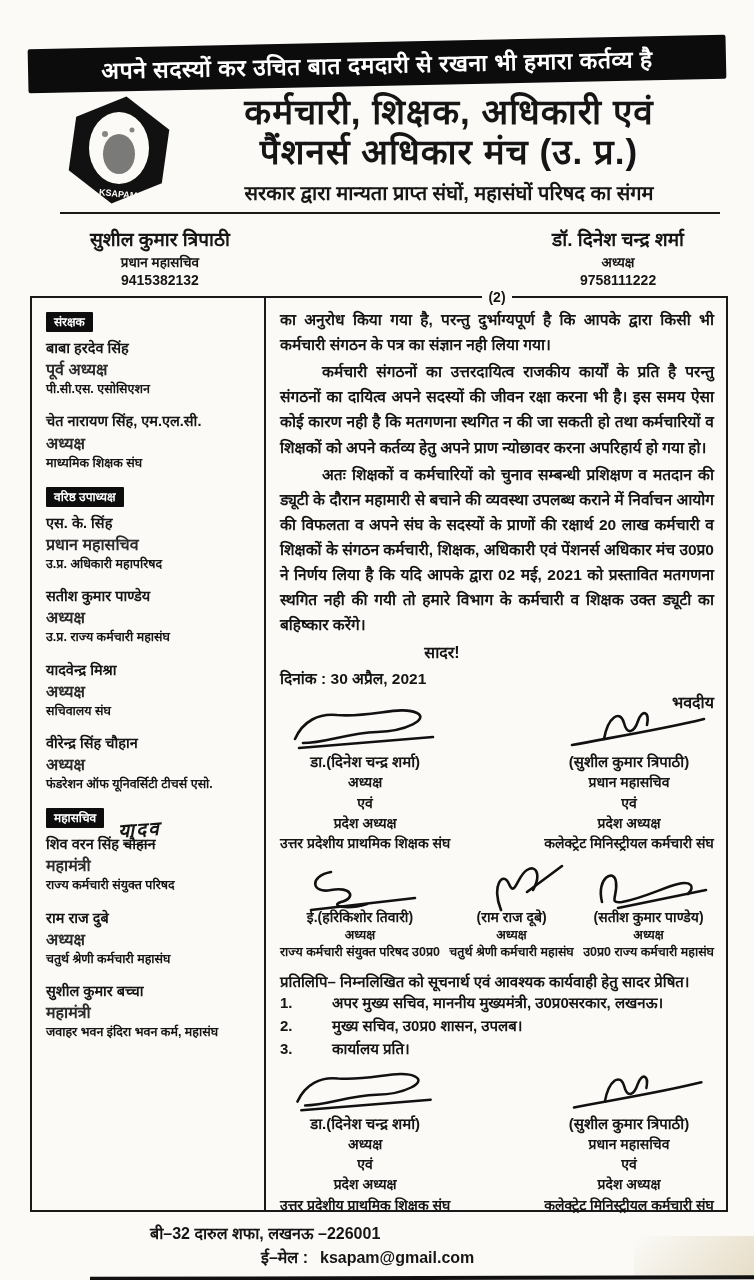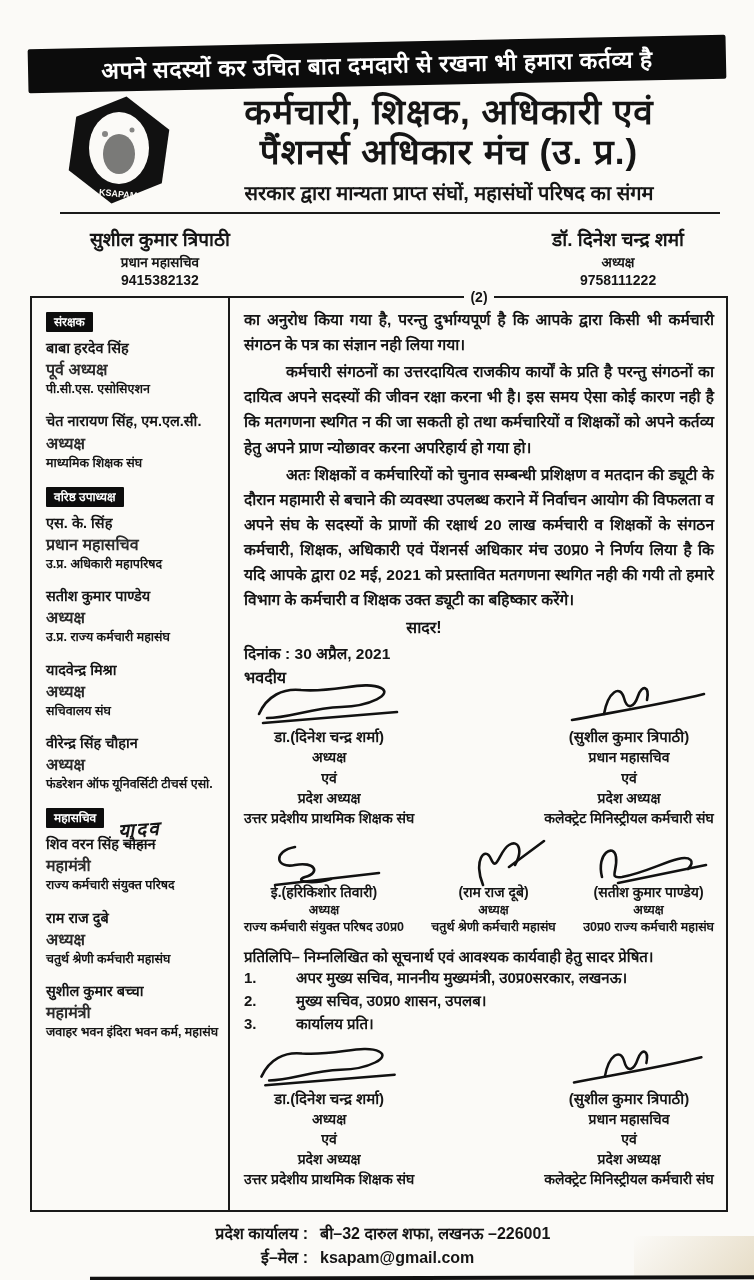--- a/index.html
+++ b/index.html
@@ -30,21 +30,21 @@
   .officer.left { margin-left:60px; }
   .officer.right { margin-right:40px; }
   .officer-name { font-size:19px; font-weight:bold; }
   .officer-title { font-size:13.5px; font-weight:bold; margin-top:1px; }
   .officer-phone { font-size:14px; font-weight:bold; margin-top:1px; }
   
   .letter-box {
     position:absolute; top:296px; left:30px; width:698px; height:916px;
     border:2px solid #1a1a1a; display:flex; background:#fbfaf7;
   }
-  .sidebar { width:198px; flex:0 0 auto; border-right:2px solid #1a1a1a; padding:14px 6px 8px 14px; }
+  .sidebar { width:234px; flex:0 0 auto; border-right:2px solid #1a1a1a; padding:14px 6px 8px 14px; }
   .content { flex:1; padding:2px 12px 6px 14px; }
   
   .badge {
     display:inline-block; background:#0d0d0d; color:#fff; font-size:12px; font-weight:bold;
     padding:1px 8px 2px; margin-bottom:7px; border-radius:1px;
   }
   .sb-section { margin-bottom:16px; }
   .member { margin-bottom:15px; }
   .m-name { font-size:14.5px; font-weight:bold; line-height:1.25; position:relative; }
   .m-title { font-size:16px; font-weight:600; color:#2b2b2b; margin-top:1px; }
@@ -54,21 +54,21 @@
     position:absolute; top:-17px; left:72px; font-size:19px; font-weight:600;
     transform:rotate(-4deg); font-style:italic; letter-spacing:2px;
   }
   
   .pageno { text-align:center; font-size:14px; font-weight:bold; margin-top:-11px; }
   .pageno span { background:#fbfaf7; padding:0 6px; }
   .body-p { font-size:15.5px; font-weight:600; line-height:1.62; text-align:justify; margin-top:2px; }
   .body-p.indent { text-indent:42px; }
   .salute { text-align:center; font-size:16px; font-weight:600; margin:4px 110px 0 0; }
   .dateline { font-size:15.5px; font-weight:600; margin-top:4px; }
-  .regards { text-align:left; font-size:16px; font-weight:600; margin-top:2px; }
+  .regards { text-align:right; font-size:16px; font-weight:600; margin-top:2px; }
   
   .sigrow { display:flex; justify-content:space-between; }
   .sigrow.two { margin-top:-14px;gap:6px; }
   .sigrow.two.bottom { margin-top:2px; }
   .sigblock { text-align:center; }
   .sigblock .sig { display:block; margin:0 auto -6px; }
   .sig-name { font-size:15px; font-weight:bold; line-height:1.4; }
   .sig-line { font-size:14px; font-weight:600; line-height:1.45; }
   .sigrow.three { margin-top:8px; align-items:flex-end; }
   .sigrow.three .sig-name { font-size:14px; }
@@ -300,21 +300,20 @@
           <div class="sig-line">एवं</div>
           <div class="sig-line">प्रदेश अध्यक्ष</div>
           <div class="sig-line">कलेक्ट्रेट मिनिस्ट्रीयल कर्मचारी संघ</div>
         </div>
       </div>
     </main>
   </div>
 
   <div class="footer">
     <div class="f-row">
-      <div class="f-label">प्रदेश कार्यालय :</div>
       <div class="f-value">बी–32 दारुल शफा, लखनऊ –226001</div>
     </div>
     <div class="f-row">
       <div class="f-label">ई–मेल :</div>
       <div class="f-value latin">ksapam@gmail.com</div>
     </div>
   </div>
 
   <div class="corner-tint"></div>
   <div class="bottom-edge"></div>

